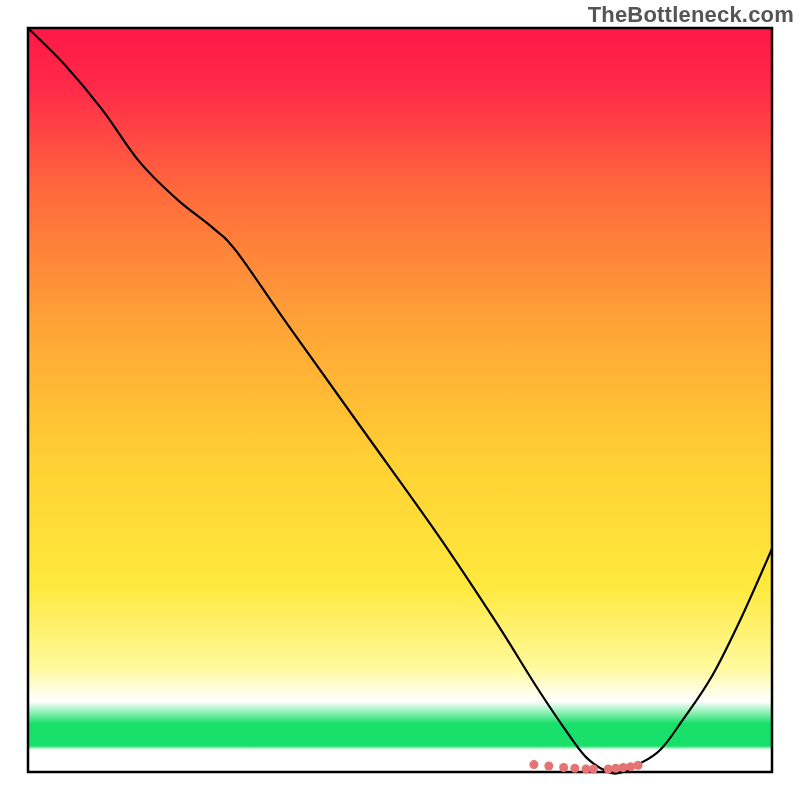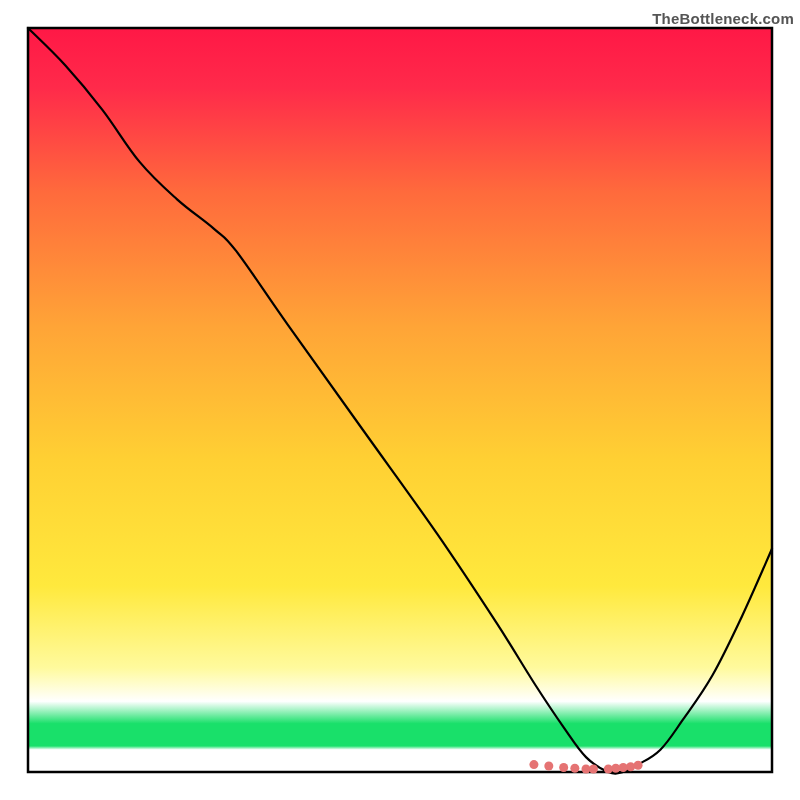--- a/index.html
+++ b/index.html
@@ -12,23 +12,23 @@
     font-family: Arial, Helvetica, sans-serif;
   }
   .frame {
     position: relative;
     width: 800px;
     height: 800px;
     box-sizing: border-box;
   }
   .watermark {
     position: absolute;
-    top: 10px;
+    top: 2px;
     right: 6px;
-    font-size: 15px;
+    font-size: 22px;
     font-weight: bold;
     color: #555;
     letter-spacing: 0.2px;
     z-index: 20;
   }
   svg.chart {
     position: absolute;
     left: 0;
     top: 0;
     width: 800px;

